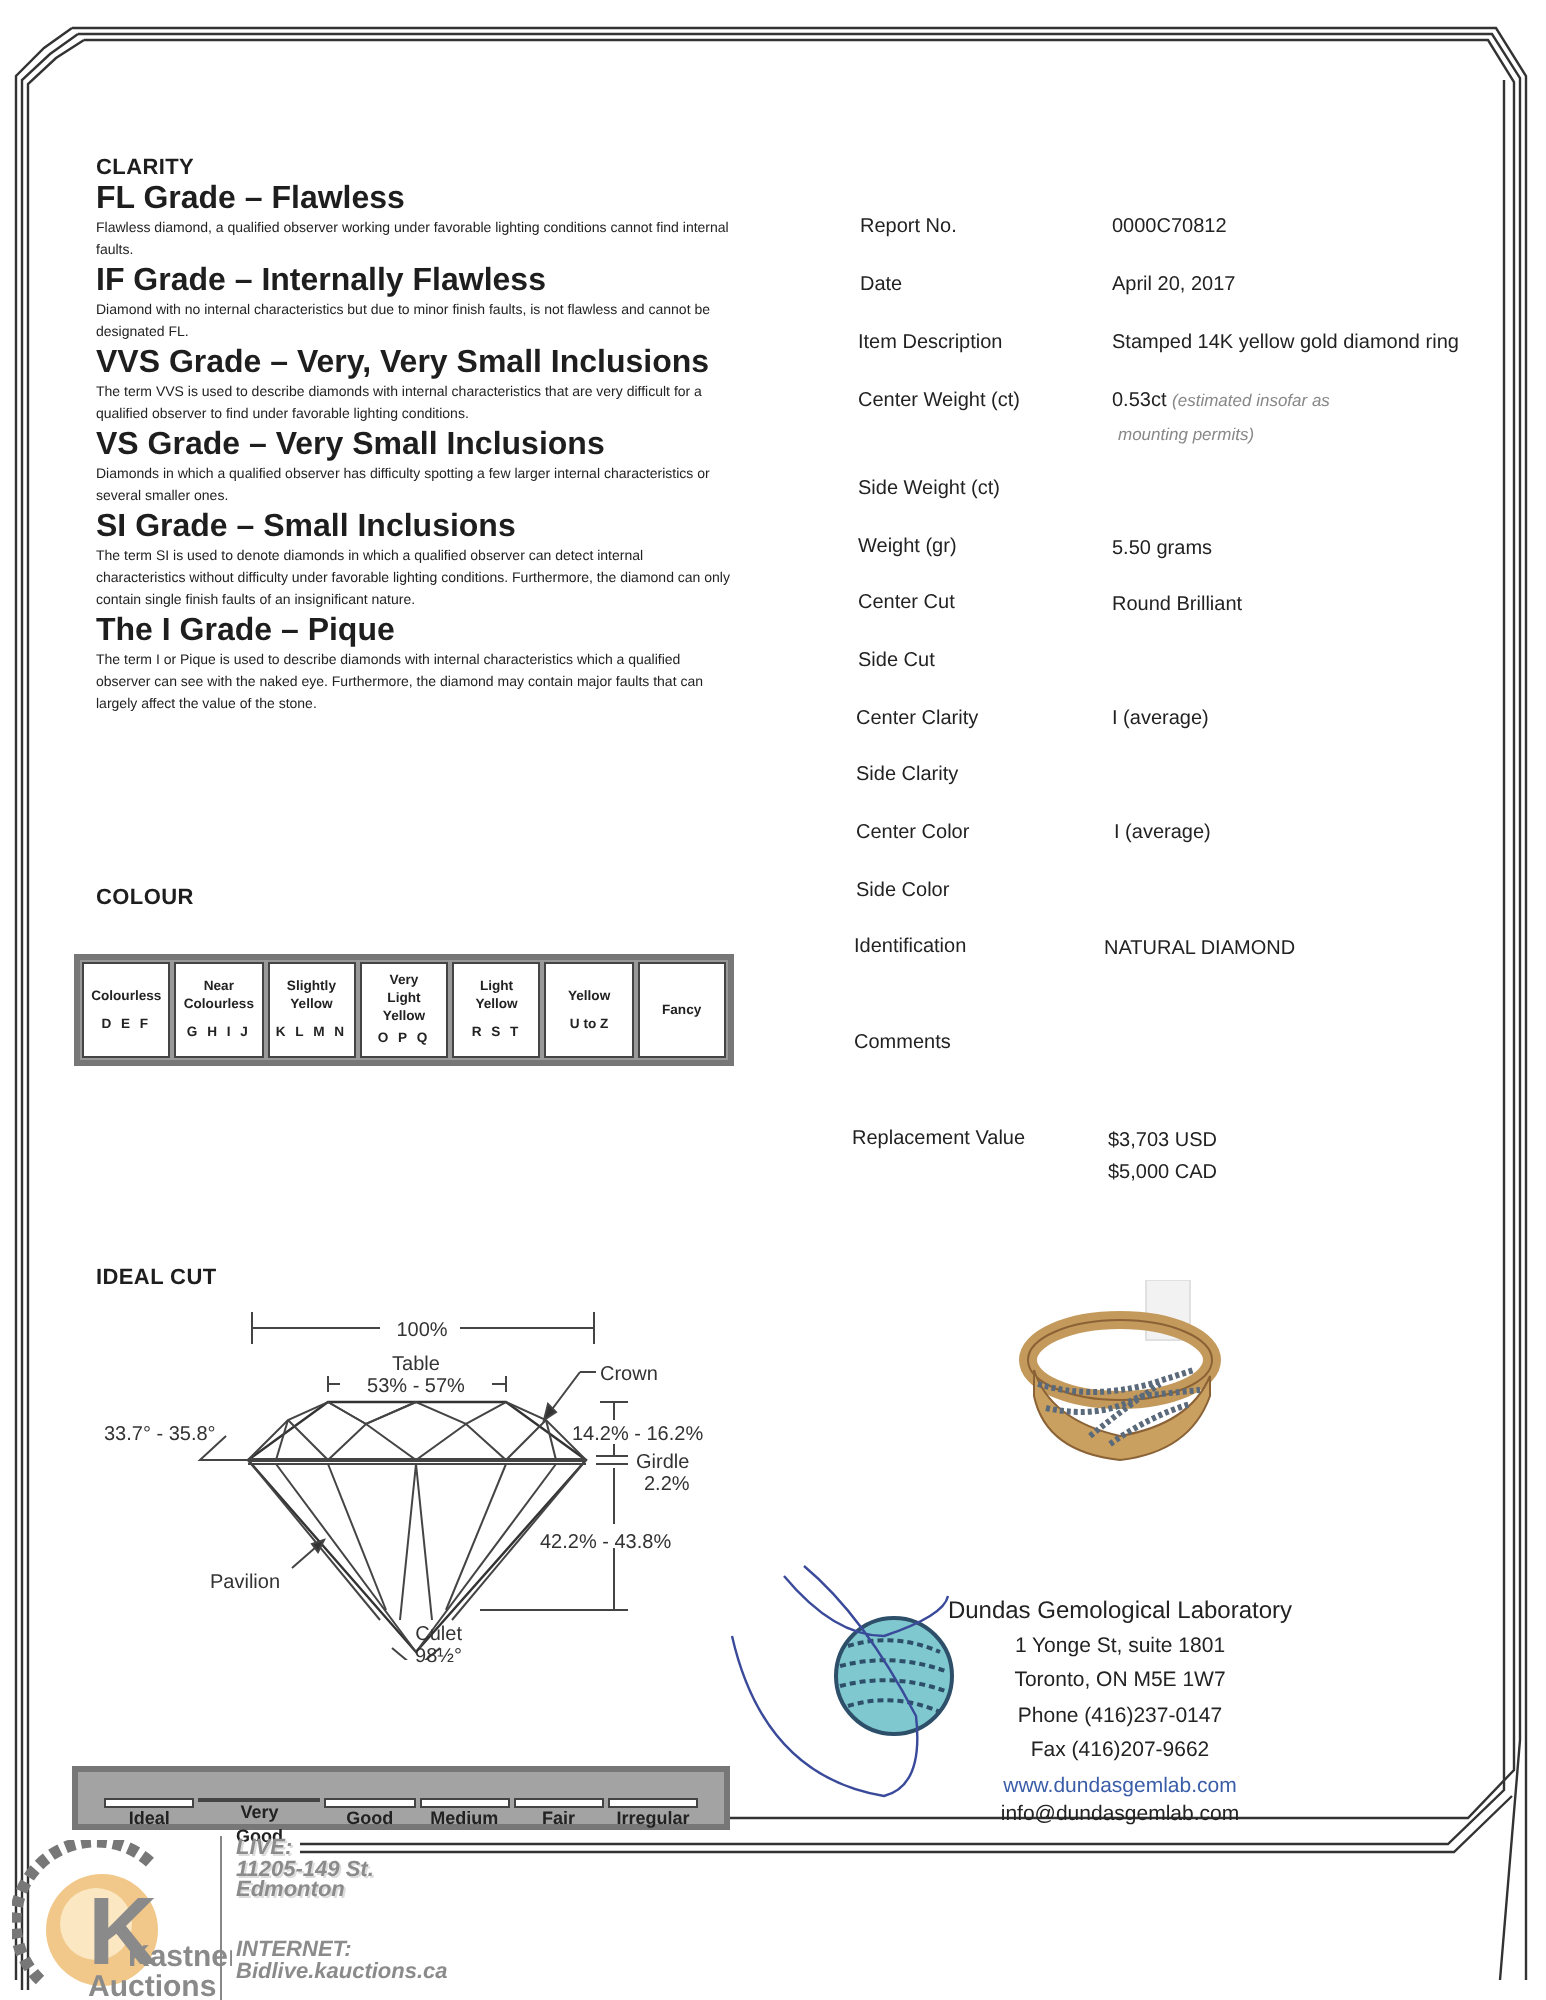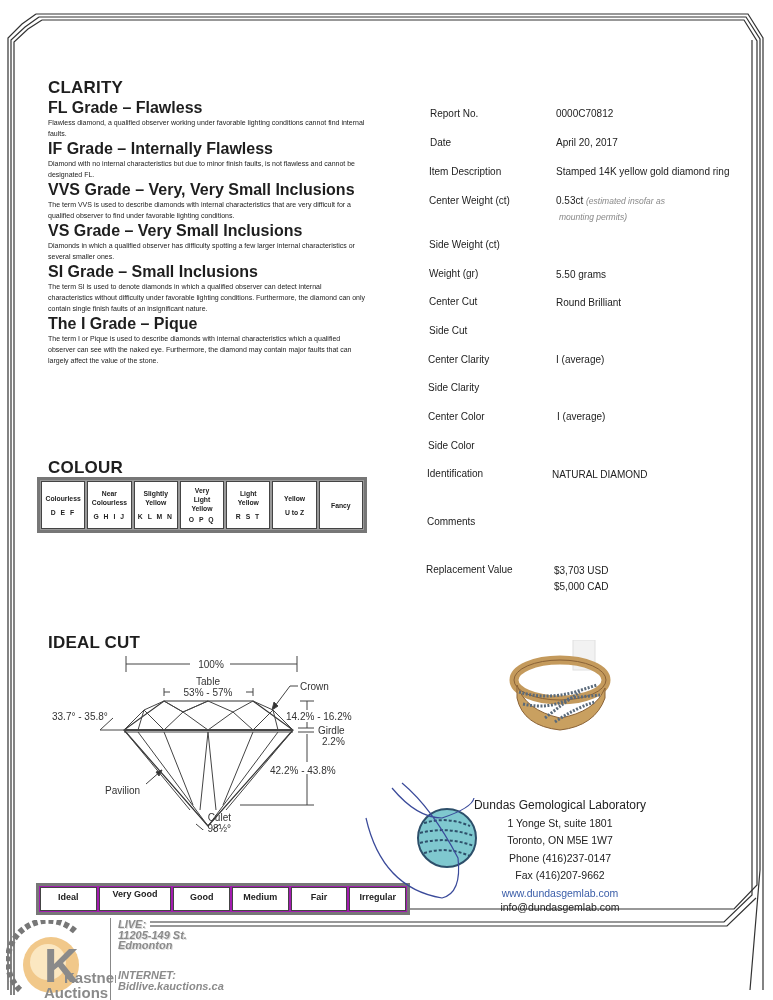--- a/index.html
+++ b/index.html
@@ -1,30 +1,30 @@
 <!DOCTYPE html>
 <html><head>
 <meta charset="utf-8">
 <style>
   html,body{margin:0;padding:0;background:#fff;}
   body{width:773px;height:1000px;position:relative;overflow:hidden;font-family:"Liberation Sans",sans-serif;color:#1e1e1e;}
   .frame{position:absolute;left:0;top:0;width:773px;height:1000px;pointer-events:none;}
   .abs{position:absolute;}
-  .h1{font-weight:bold;font-size:17px;letter-spacing:0.2px;}
+  .h1{font-weight:bold;font-size:11px;letter-spacing:0.2px;}
   .gh{font-weight:bold;font-size:16px;margin-top:2px;}
   .gt{font-size:7px;line-height:11px;color:#222;}
   .clarity{left:48px;top:78px;width:320px;}
   .clarity .gh{margin-top:1px;}
   .clarity .gt{margin-bottom:1px;}
   
   .ctable{left:37px;top:477px;width:330px;height:56px;border:3px solid #777;background:#fff;display:flex;box-sizing:border-box;padding:1px;gap:2px;background:#999;}
   .ccell{flex:1;background:#fff;border:1px solid #444;display:flex;flex-direction:column;align-items:center;justify-content:center;font-size:6.8px;font-weight:bold;text-align:center;line-height:9px;color:#222;}
   .ccell .letters{margin-top:5px;letter-spacing:1.5px;font-weight:bold;}
   
-  .cuttable{left:36px;top:883px;width:374px;height:32px;border:3px solid #777;box-sizing:border-box;display:flex;padding:1px;gap:2px;background:#a21caf;}
+  .cuttable{left:36px;top:883px;width:329px;height:32px;border:3px solid #777;box-sizing:border-box;display:flex;padding:13px;gap:2px;background:#a3a3a3;}
   .cutcell{flex:1;background:#fff;border:1px solid #444;font-size:9px;font-weight:bold;text-align:center;padding-top:3px;line-height:12px;color:#222;}
   
   .rlabel{font-size:10px;color:#222;position:absolute;left:428px;}
   .rval{font-size:10px;color:#222;position:absolute;left:556px;}
   .rnote{font-style:italic;color:#888;font-size:8.5px;}
   
   .lab{left:440px;top:797px;width:240px;text-align:center;font-size:10.5px;line-height:17.5px;color:#222;}
   .lab .title{font-size:12px;}
   .lab .link{color:#3a5da8;}
   .diag text{font-family:"Liberation Sans",sans-serif;font-size:10px;fill:#333;}
@@ -67,21 +67,21 @@
   <div>
     <div class="gh">SI Grade – Small Inclusions</div>
     <div class="gt">The term SI is used to denote diamonds in which a qualified observer can detect internal characteristics without difficulty under favorable lighting conditions. Furthermore, the diamond can only contain single finish faults of an insignificant nature.</div>
   </div>
   <div>
     <div class="gh">The I Grade – Pique</div>
     <div class="gt">The term I or Pique is used to describe diamonds with internal characteristics which a qualified observer can see with the naked eye. Furthermore, the diamond may contain major faults that can largely affect the value of the stone.</div>
   </div>
 </div>
 
-<div class="abs h1" style="left:48px;top:458px;">COLOUR</div>
+<div class="abs h1" style="left:48px;top:443px;">COLOUR</div>
 <div class="abs ctable">
   <div class="ccell">
       <span>Colourless</span>
       <span class="letters">D E F</span>
     </div>
   <div class="ccell">
       <span style="max-width:44px">Near Colourless</span>
       <span class="letters">G H I J</span>
     </div>
   <div class="ccell">

